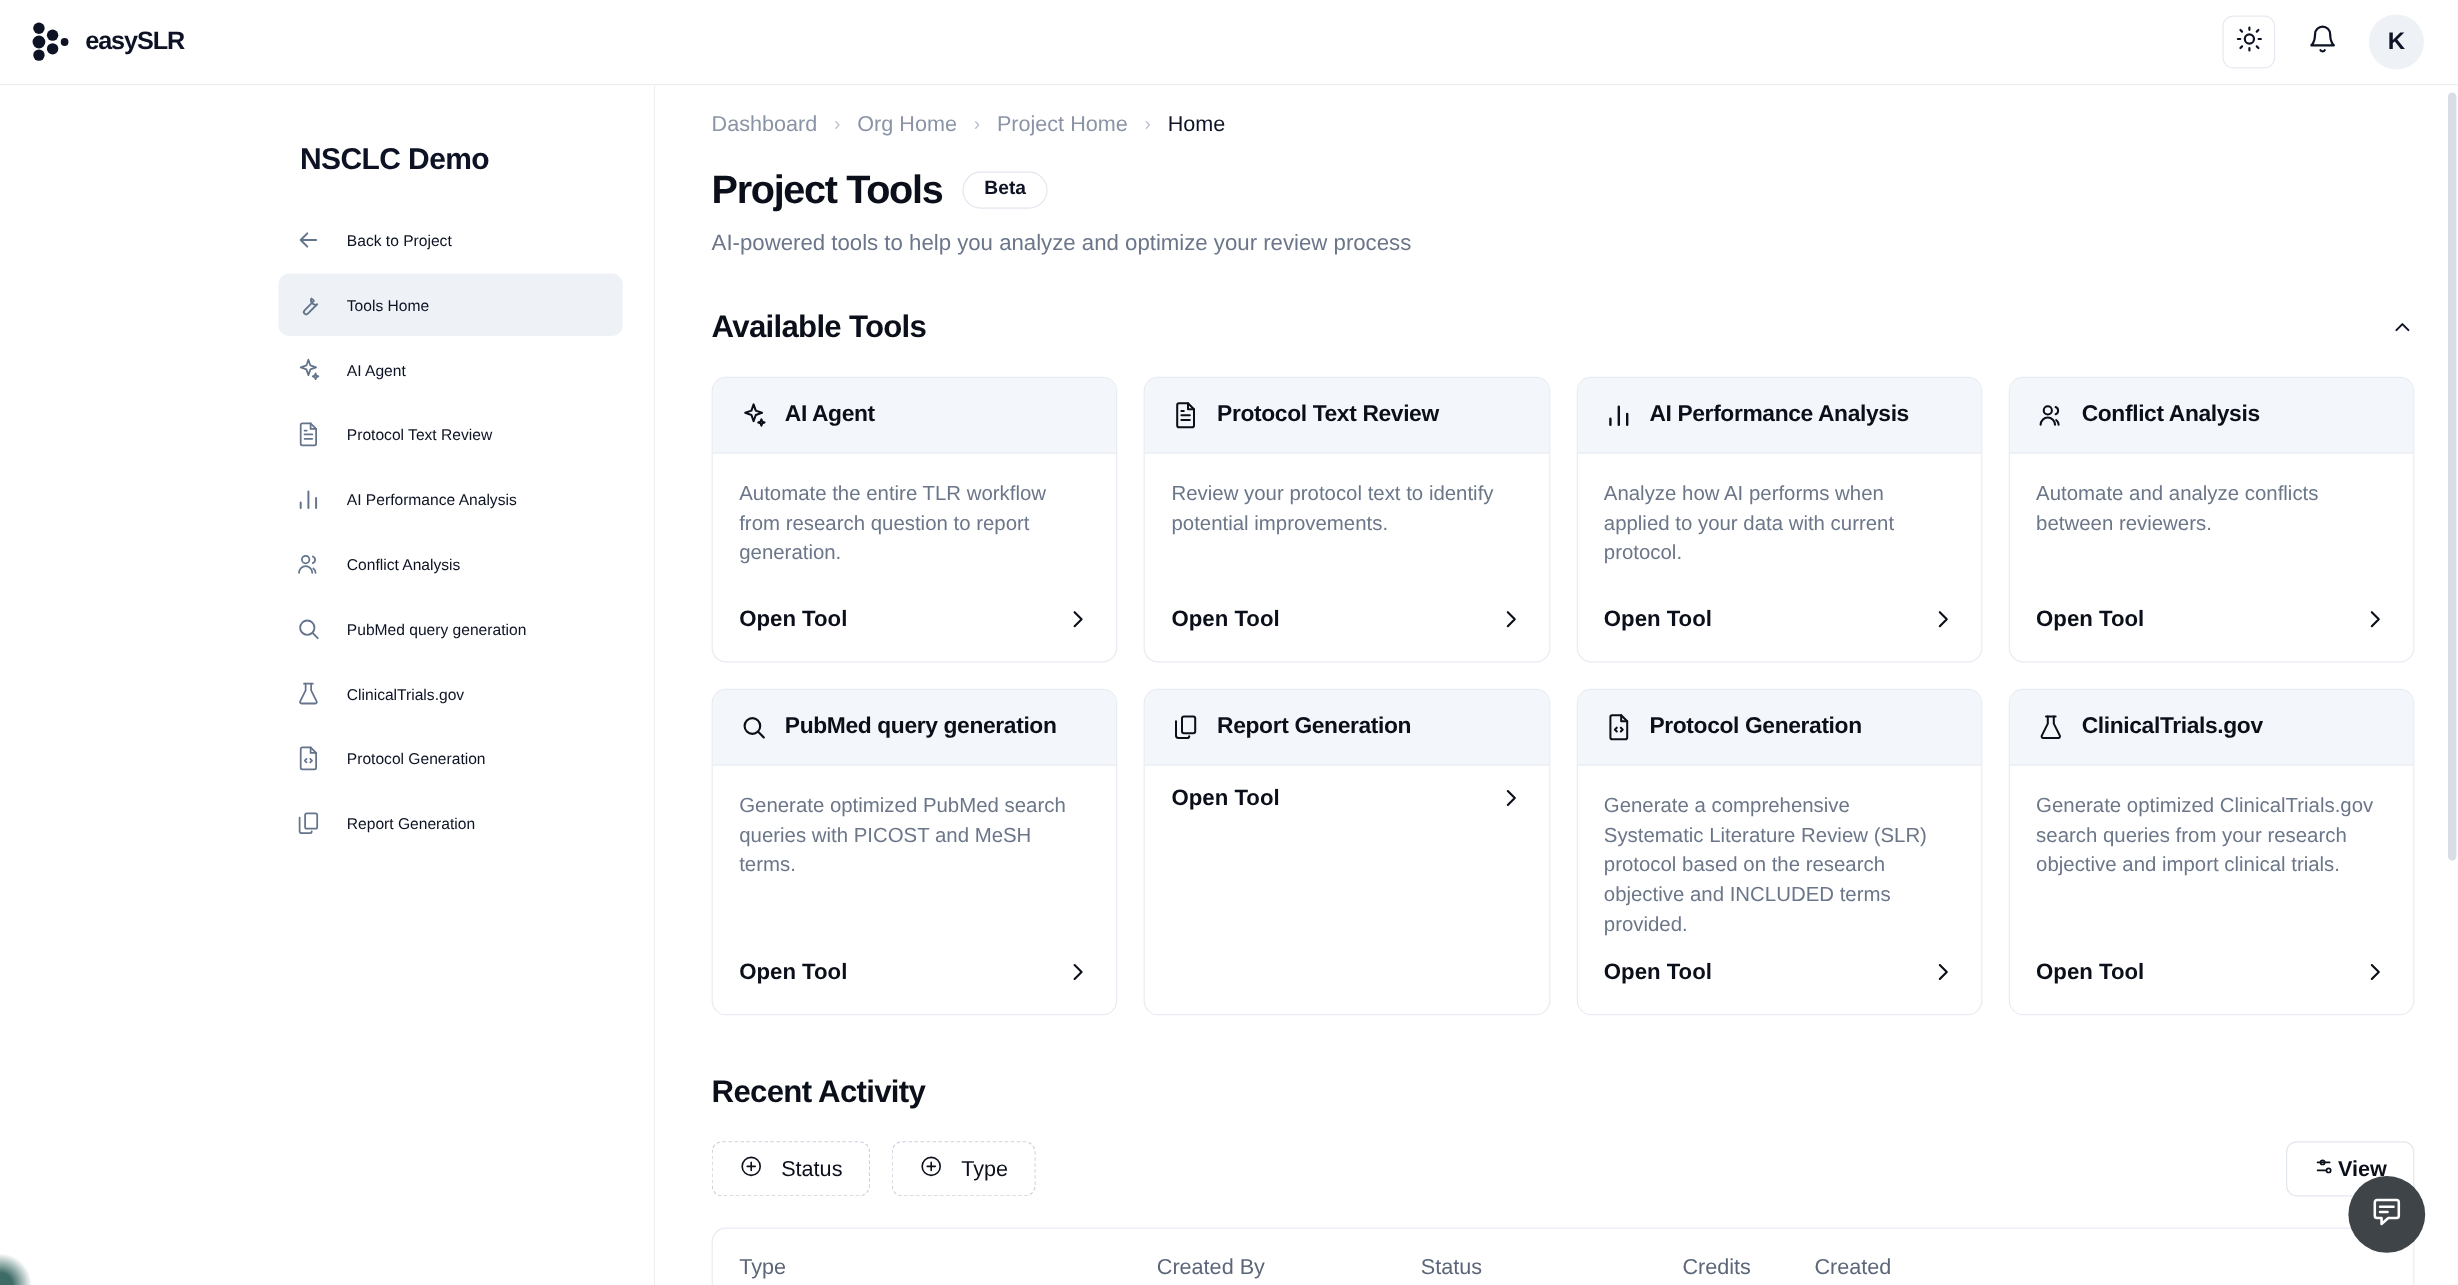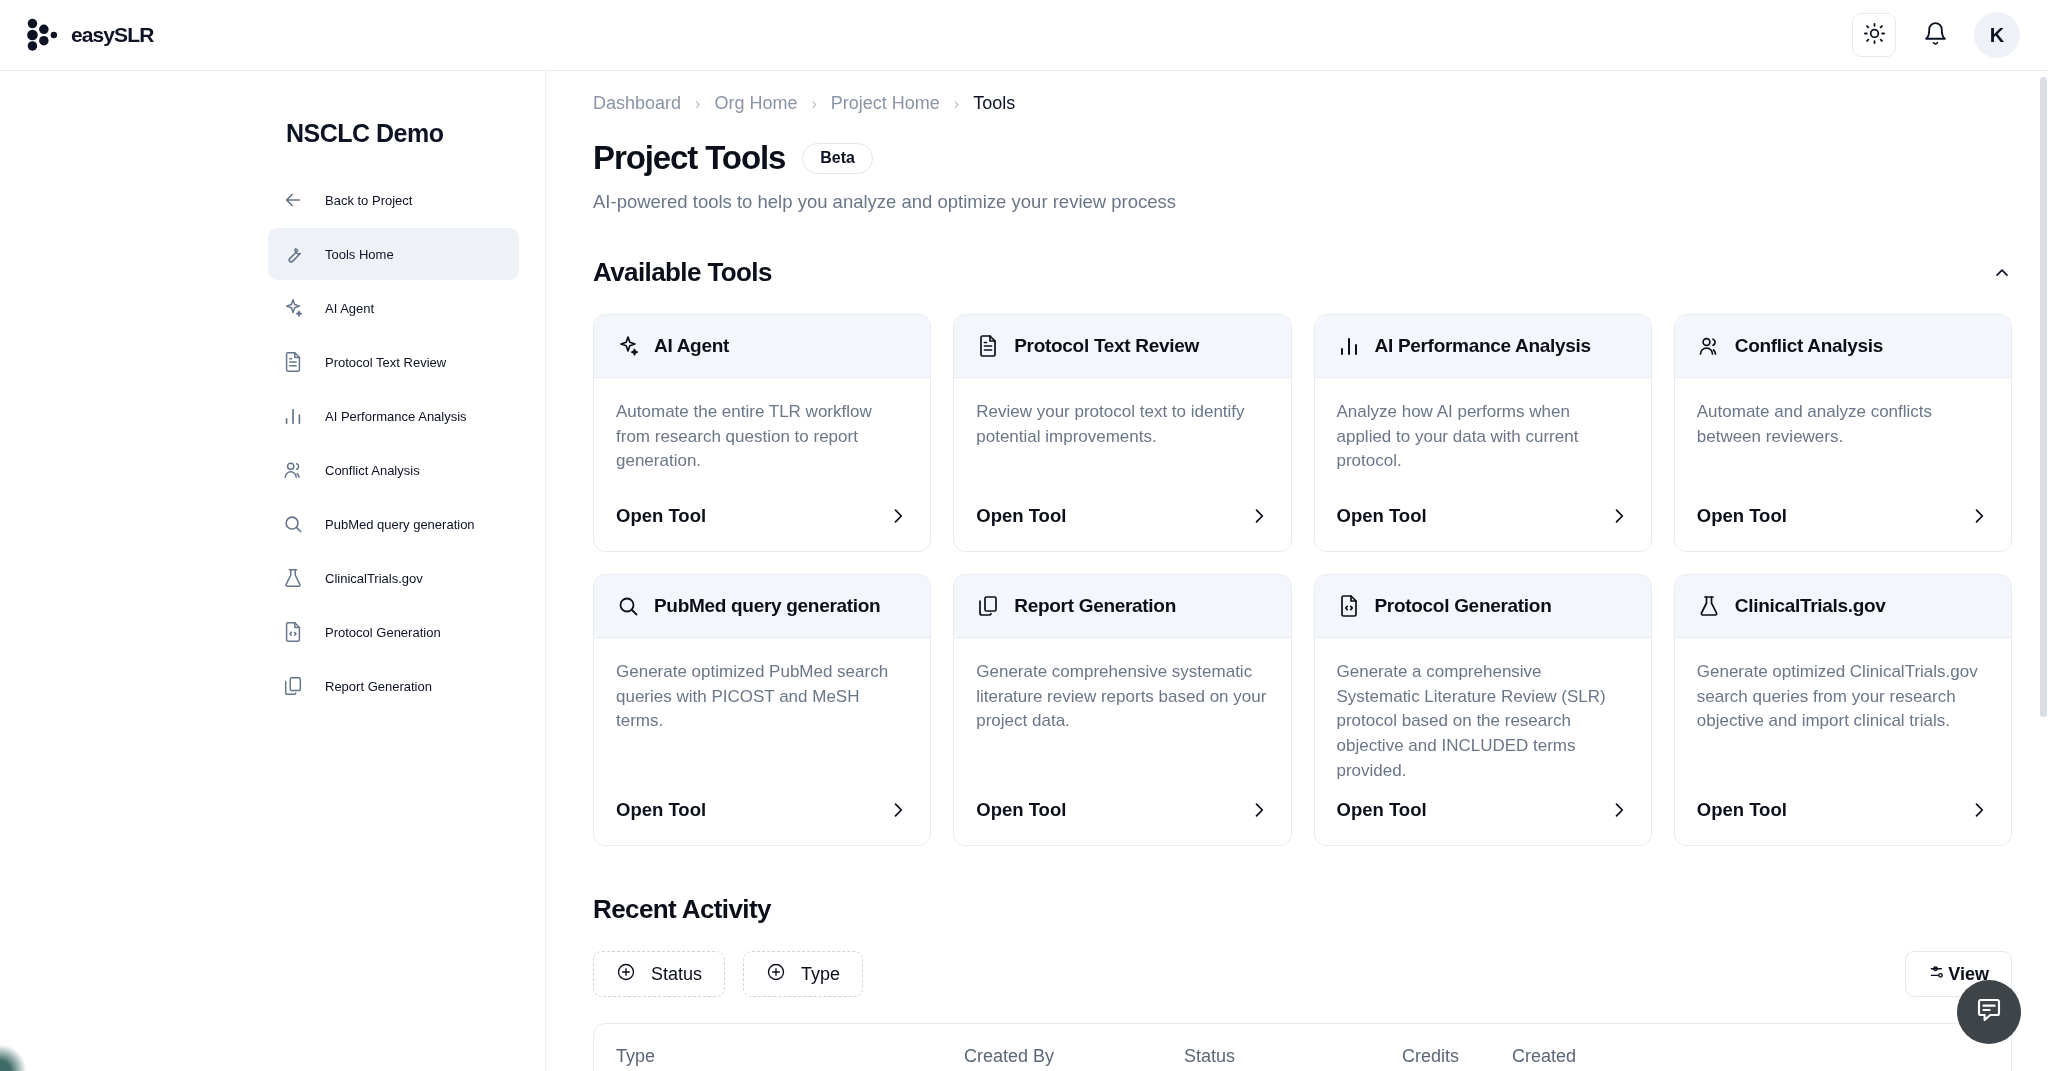--- a/index.html
+++ b/index.html
@@ -37,21 +37,20 @@
   .avatar {
     width: 46px; height: 46px; border-radius: 50%; background: #eef1f6;
     display: flex; align-items: center; justify-content: center;
     font-size: 20px; font-weight: bold; color: #0d1324; cursor: pointer;
   }
   
   .sidebar {
     position: absolute; top: 71px; left: 0; width: 546px; bottom: 0;
     background: #ffffff; border-right: 1px solid #eceef2;
     padding-top: 30px;
-    padding-left: 36px;
   }
   .proj-title {
     font-size: 25px; font-weight: bold; letter-spacing: -0.5px;
     color: #0d1324; padding: 18px 0 26px 250px;
   }
   .nav { padding: 0 26px 0 232px; }
   .nav-item {
     display: flex; align-items: center; gap: 21px;
     height: 52px; padding: 0 16px 0 14px; border-radius: 9px;
     color: #0d1324; font-size: 13px; cursor: pointer;
@@ -317,21 +316,21 @@
 
 <div class="main">
 
   <div class="breadcrumb">
     <span class="crumb">Dashboard</span>
     <span class="sep">›</span>
     <span class="crumb">Org Home</span>
     <span class="sep">›</span>
     <span class="crumb">Project Home</span>
     <span class="sep">›</span>
-    <span class="crumb current">Tools</span>
+    <span class="crumb current">Home</span>
   </div>
 
   <div class="title-row">
     <span class="page-title">Project Tools</span>
     <span class="beta-badge">Beta</span>
   </div>
   <div class="page-sub">AI-powered tools to help you analyze and optimize your review process</div>
 
   <div class="section-head">
     <span class="section-title">Available Tools</span>
@@ -456,21 +455,20 @@
     <div class="card">
       <div class="card-head">
         <span class="ci">
           <svg width="24" height="24" viewBox="0 0 24 24" fill="none" stroke="currentColor" stroke-width="1.7" stroke-linecap="round" stroke-linejoin="round">
               <rect x="9" y="3" width="11" height="14" rx="1.6"></rect>
               <path d="M15 19.5A1.5 1.5 0 0 1 13.5 21H6a2 2 0 0 1-2-2V7"></path>
             </svg>
         </span>
         <span class="card-title">Report Generation</span>
       </div>
-      <div class="card-body">Generate comprehensive systematic literature review reports based on your project data.</div>
       <div class="card-foot">
         <span class="open-tool">Open Tool</span>
         <span class="open-chev">
           <svg width="20" height="20" viewBox="0 0 24 24" fill="none" stroke="currentColor" stroke-width="2.1" stroke-linecap="round" stroke-linejoin="round">
               <path d="M9 5l7 7-7 7"></path>
             </svg>
         </span>
       </div>
     </div>
 

